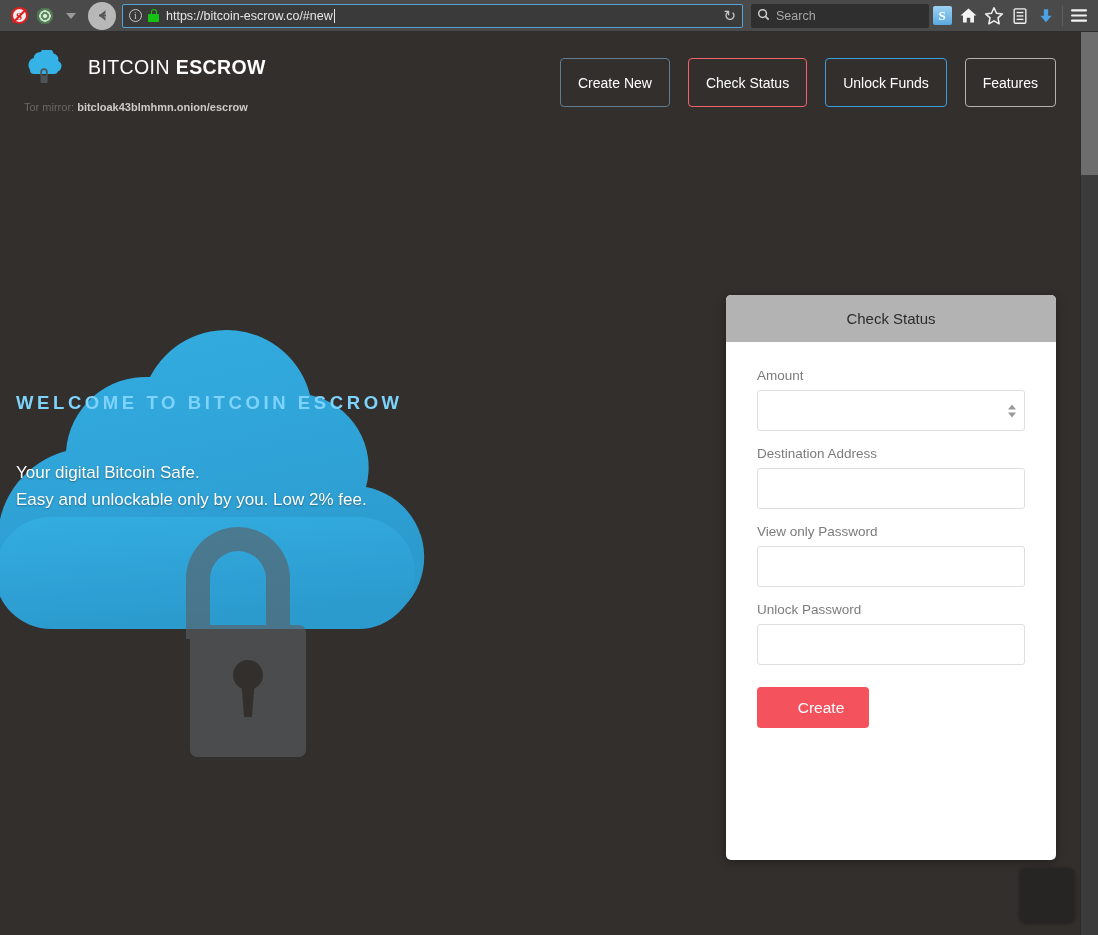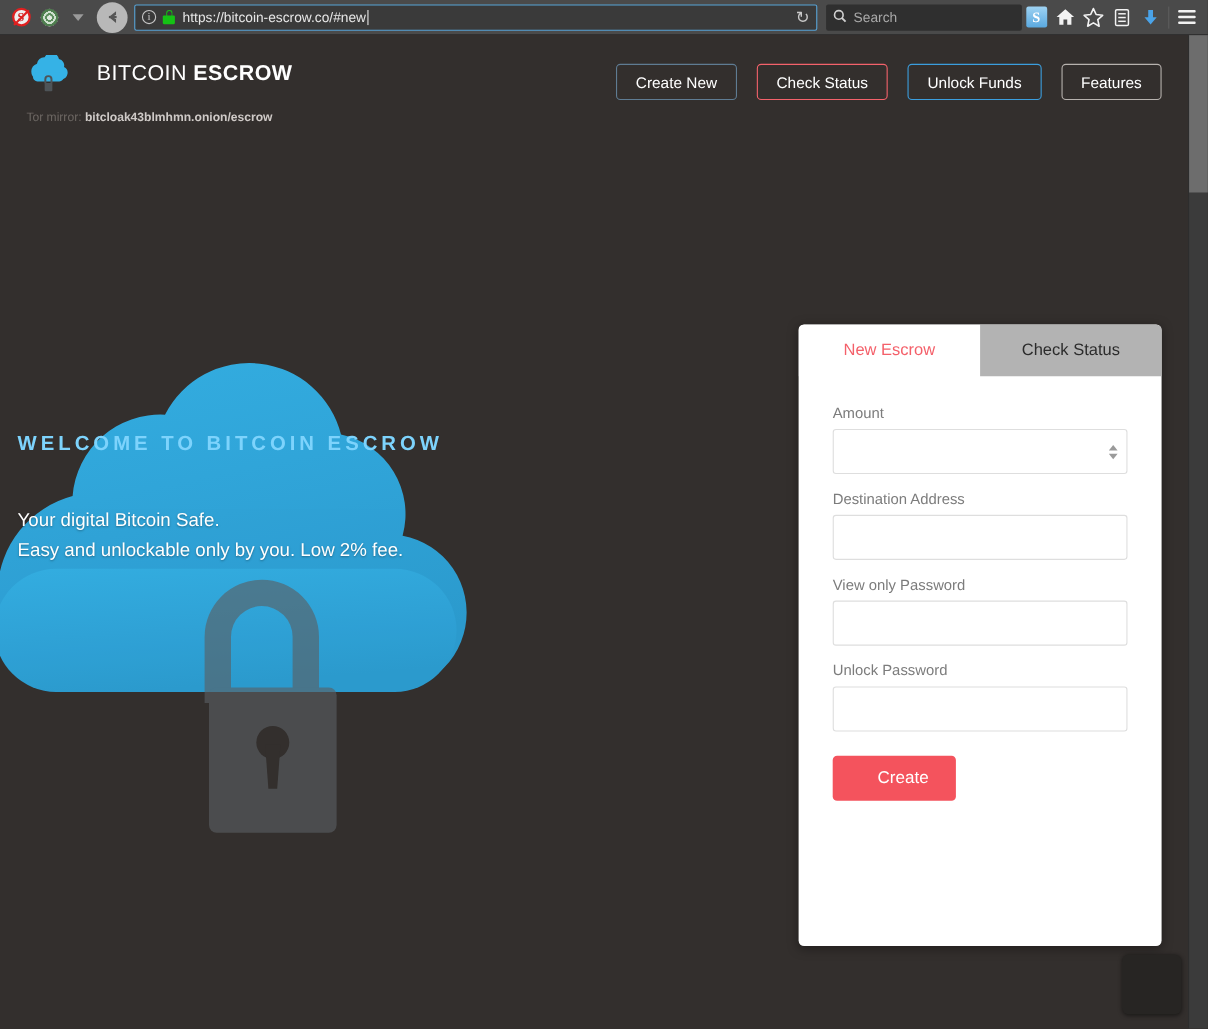--- a/index.html
+++ b/index.html
@@ -153,21 +153,21 @@
     position: absolute; left: 24px; top: 69px;
     font-size: 11px; color: #6d6763;
   }
   .tor-line .val { color: #cfcac7; font-weight: bold; font-size: 11px; text-align: center; }
 
   .nav {
     position: absolute; right: 24px; top: 26px;
     display: flex; gap: 18px;
   }
   .nav-btn {
-    height: 33px; padding: 0 17px;
+    height: 49px; padding: 0 17px;
     border-radius: 4px;
     background: transparent;
     color: #ffffff; font-size: 14px;
     display: flex; align-items: center; justify-content: center;
     cursor: pointer;
     white-space: nowrap;
   }
   .nav-btn.b-slate  { border: 1.5px solid #5f7c93; }
   .nav-btn.b-red    { border: 1.5px solid #f4626b; }
   .nav-btn.b-blue   { border: 1.5px solid #3b9ede; }
@@ -420,21 +420,20 @@
     <div class="nav">
       <div class="nav-btn b-slate">Create New</div>
       <div class="nav-btn b-red">Check Status</div>
       <div class="nav-btn b-blue">Unlock Funds</div>
       <div class="nav-btn b-gray">Features</div>
     </div>
   </div>
 
   <div class="card">
     <div class="tabs">
-      <div class="tab active">New Escrow</div>
       <div class="tab inactive">Check Status</div>
     </div>
 
     <div class="card-body">
 
       <div class="field">
         <label class="field-label">Amount</label>
         <div class="num-wrap">
           <input class="field-input" type="text" value="" placeholder="" style="">
           <span class="spinner">

